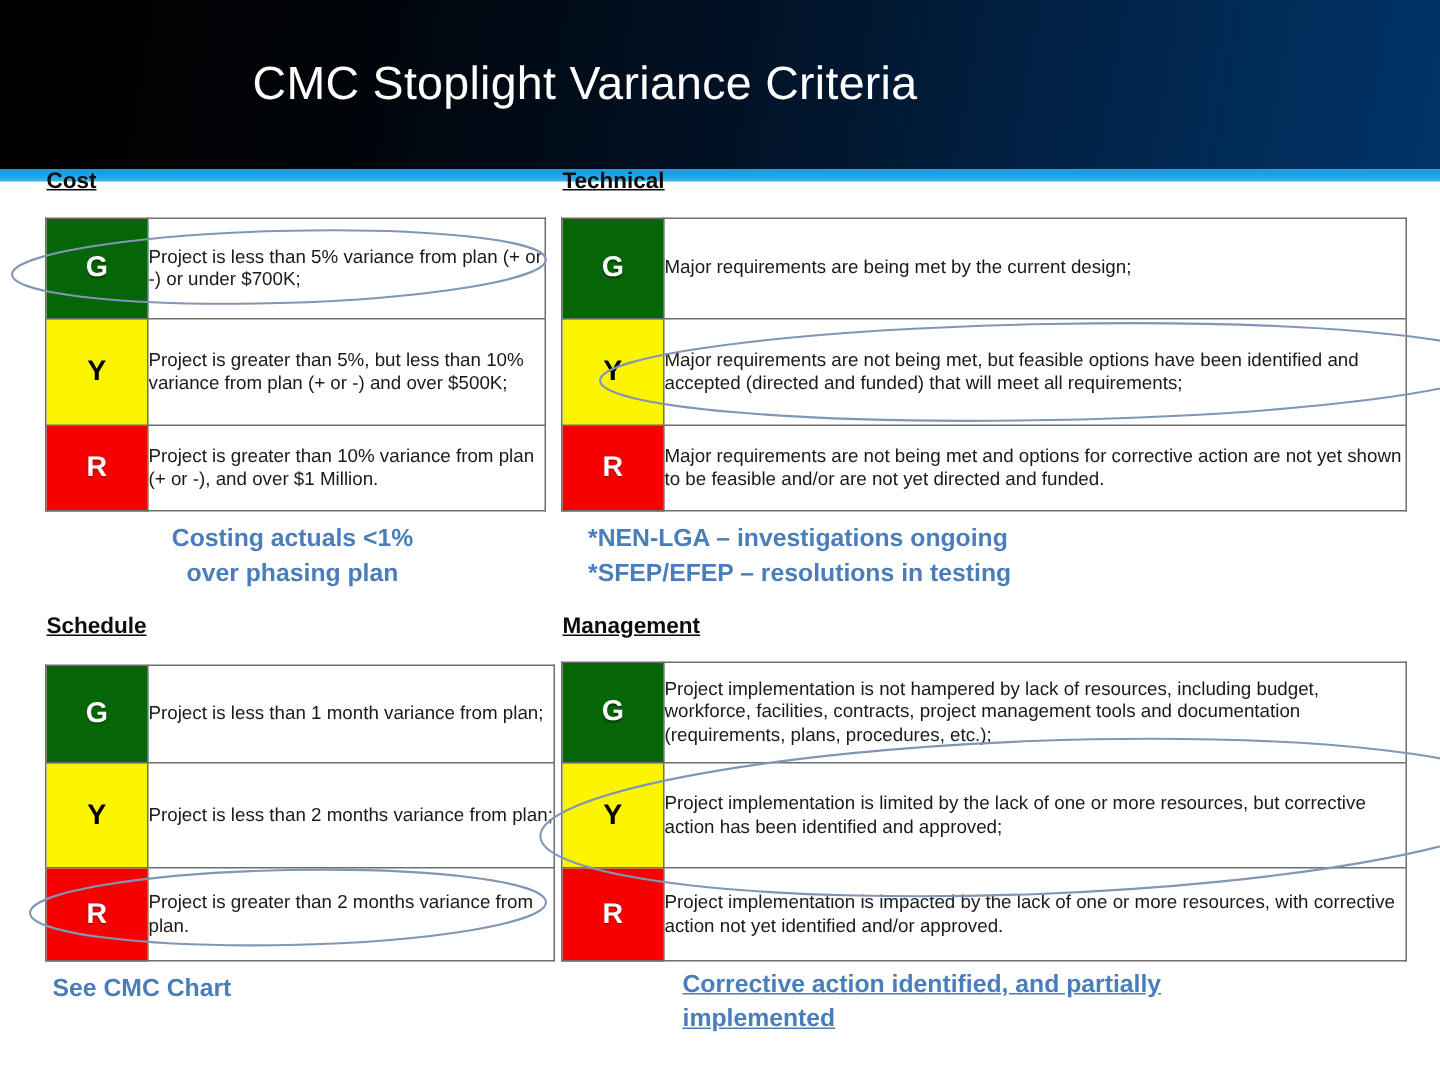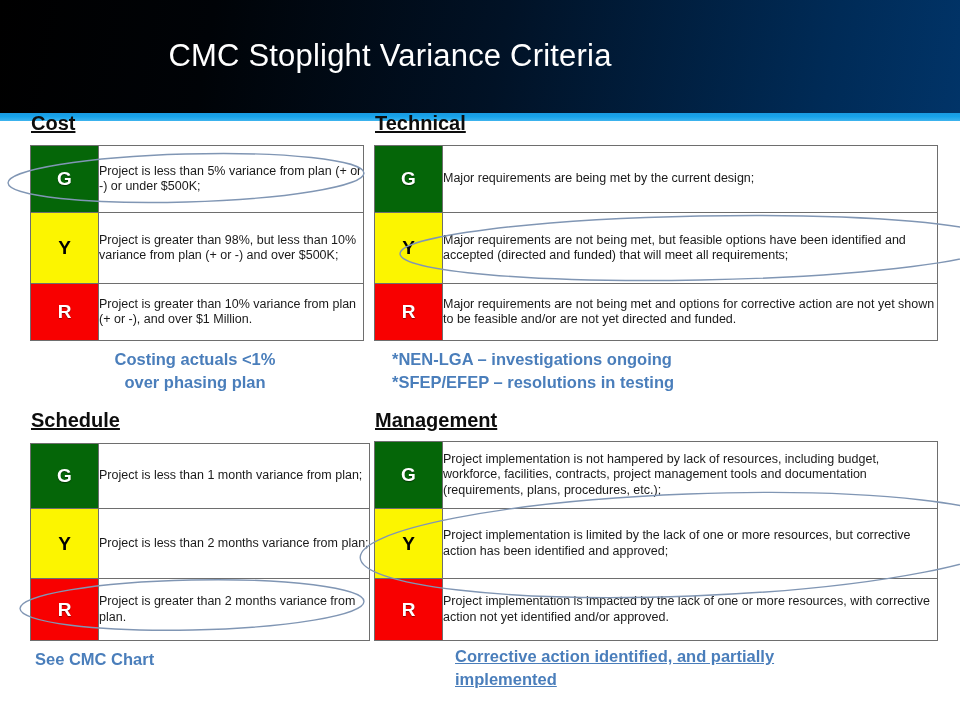--- a/index.html
+++ b/index.html
@@ -40,21 +40,21 @@
   #header-rule {
     position: absolute;
     left: 0; top: 113px;
     width: 960px; height: 8px;
     background: linear-gradient(180deg, #1a9ae0 0%, #17a3ea 45%, #3fb4ee 100%);
   }
 
   
   .section-heading {
     position: absolute;
-    font-size: 20px;
+    font-size: 15px;
     font-weight: bold;
     color: #0d0d0d;
     text-decoration: underline;
     white-space: nowrap;
     letter-spacing: 0px;
   }
   #heading-cost       { left: 31px;  top: 112px; }
   #heading-technical  { left: 375px; top: 112px; }
   #heading-schedule   { left: 31px;  top: 409px; }
   #heading-management { left: 375px; top: 409px; }
@@ -154,25 +154,25 @@
 
   <div class="section-heading" id="heading-cost">Cost</div>
   <div class="section-heading" id="heading-technical">Technical</div>
   <div class="section-heading" id="heading-schedule">Schedule</div>
   <div class="section-heading" id="heading-management">Management</div>
 
   <table class="criteria-table" id="table-cost">
     <tbody>
         <tr class="row-G">
       <td class="rating-cell rating-G">G</td>
-      <td class="desc-cell">Project is less than 5% variance from plan (+ or -) or under $500K;</td>
-    </tr>
-    <tr class="row-Y">
-      <td class="rating-cell rating-Y">Y</td>
-      <td class="desc-cell">Project is greater than 98%, but less than 10% variance from plan (+ or -) and over $500K;</td>
+      <td class="desc-cell">Project is less than 5% variance from plan (+ or -) or under $700K;</td>
+    </tr>
+    <tr class="row-Y">
+      <td class="rating-cell rating-Y">Y</td>
+      <td class="desc-cell">Project is greater than 5%, but less than 10% variance from plan (+ or -) and over $500K;</td>
     </tr>
     <tr class="row-R">
       <td class="rating-cell rating-R">R</td>
       <td class="desc-cell">Project is greater than 10% variance from plan (+ or -), and over $1 Million.</td>
     </tr>
   </tbody>
     </table>
 
   <table class="criteria-table" id="table-technical">
     <tbody>

